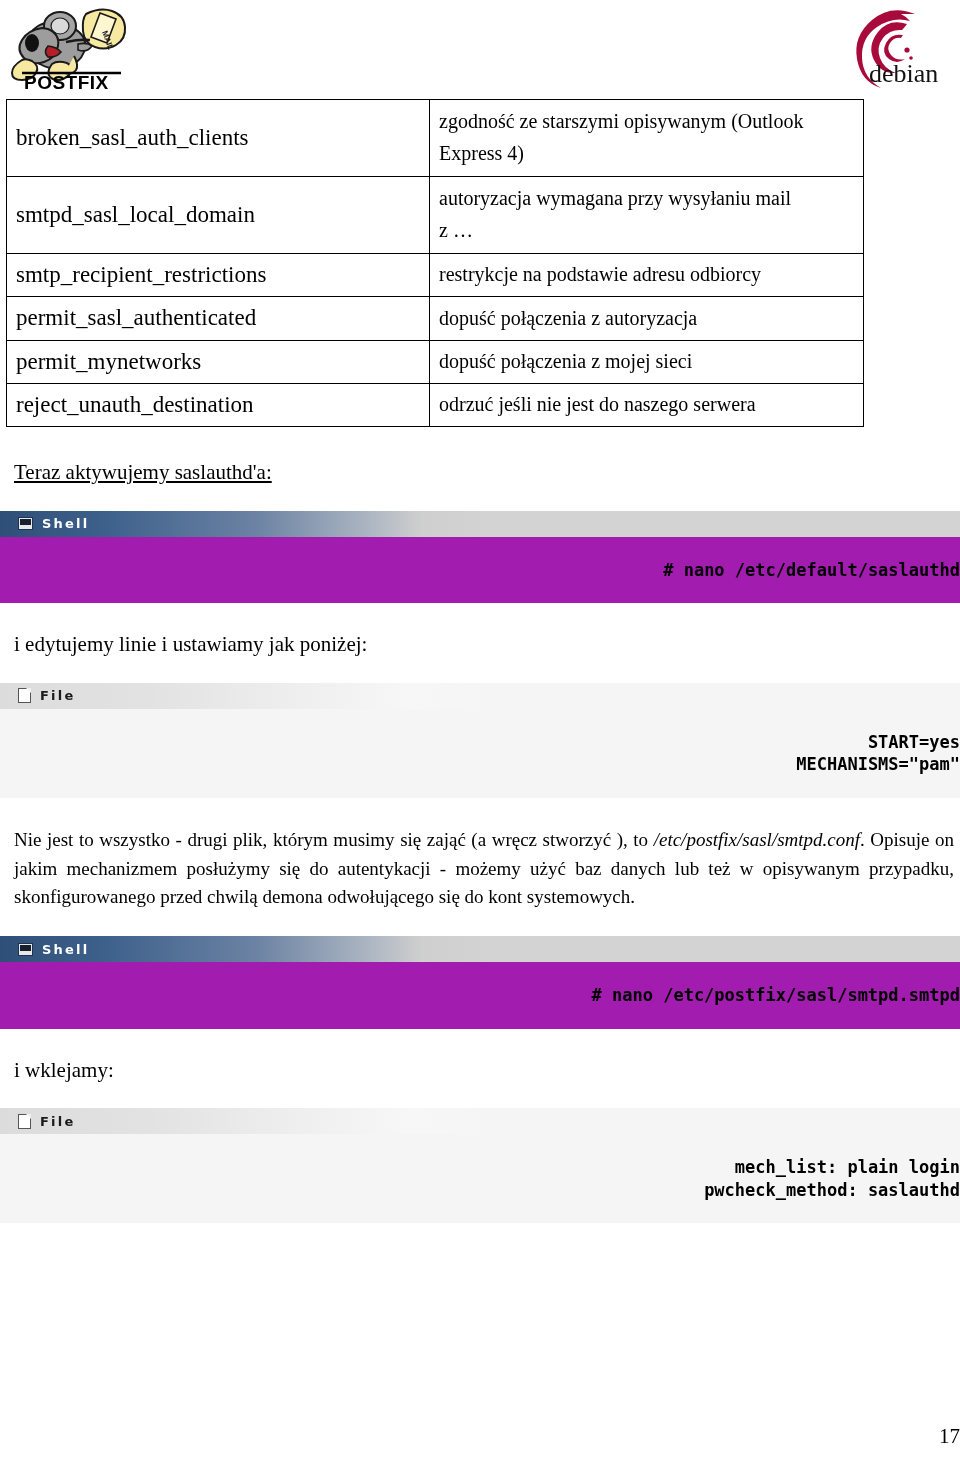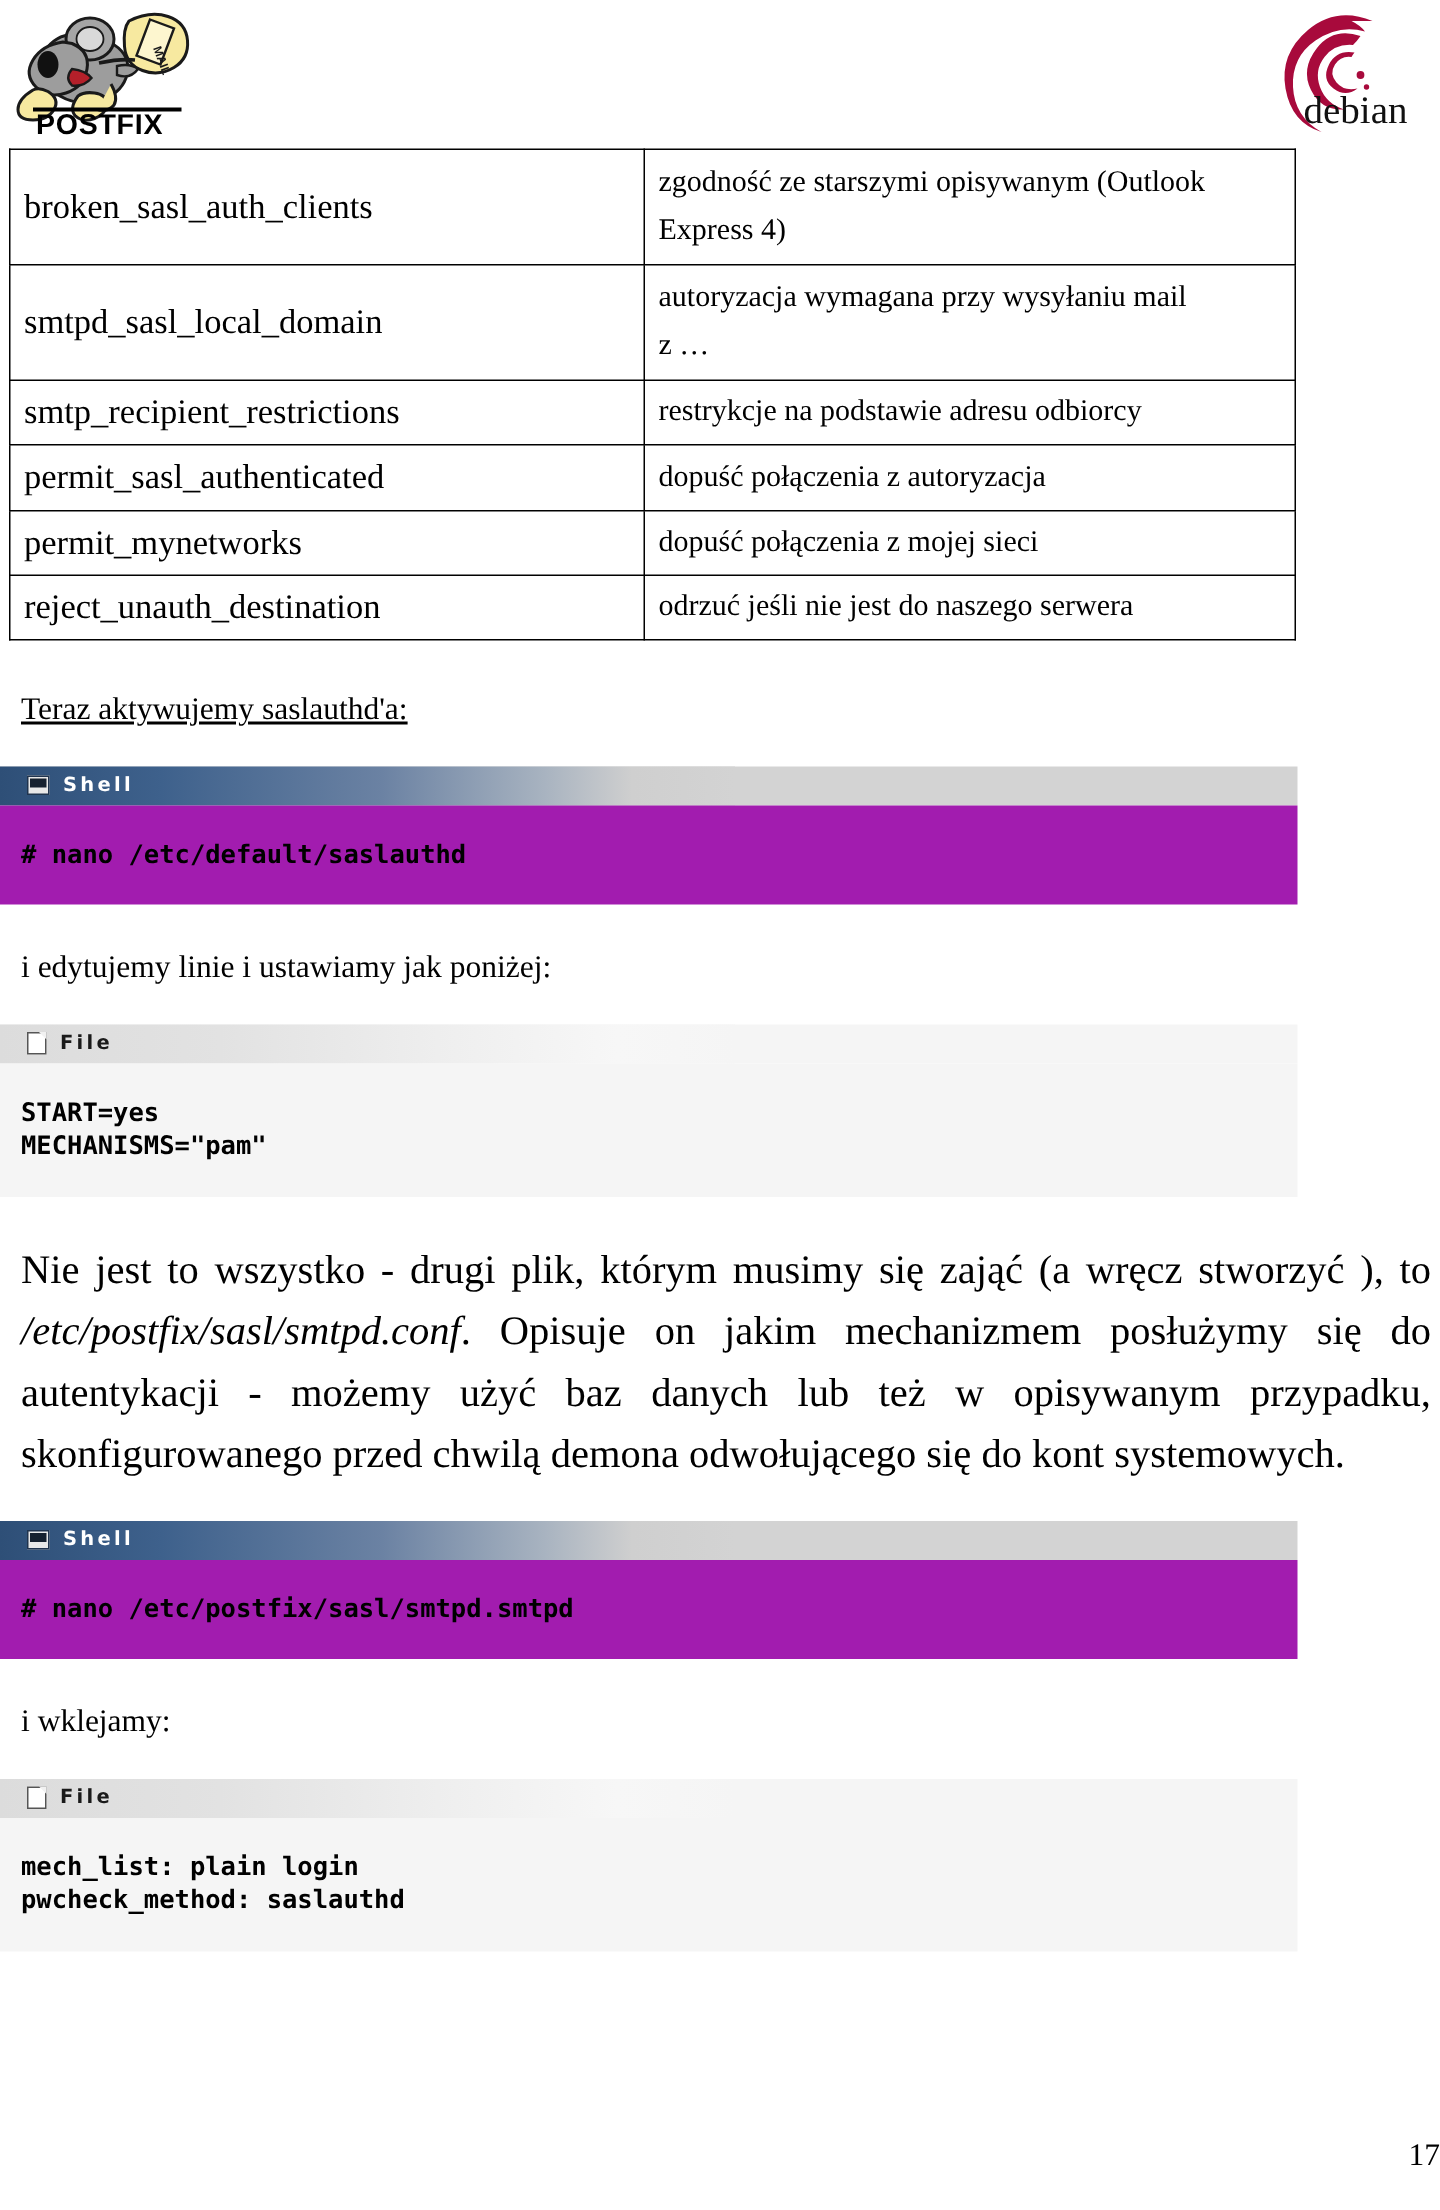--- a/index.html
+++ b/index.html
@@ -63,30 +63,31 @@
     padding: 0;
     font-size: 21px;
     line-height: 1.5;
   }
   .lead {
     margin-left: 14px;
   }
   .justified {
     margin: 0 6px 0 14px;
     text-align: justify;
-    font-size: 27px;
+    font-size: 19px;
     line-height: 1.52;
   }
   .justified i { font-style: italic; }
 
   
   .console {
     position: relative;
-    width: 865px;
+    width: 960px;
     margin: 0;
+    text-align: right;
   }
   .console .titlebar {
     height: 26px;
     display: flex;
     align-items: center;
     padding-left: 18px;
     box-sizing: border-box;
   }
   .console .titlebar .tb-label {
     font-family: "DejaVu Sans", sans-serif;

